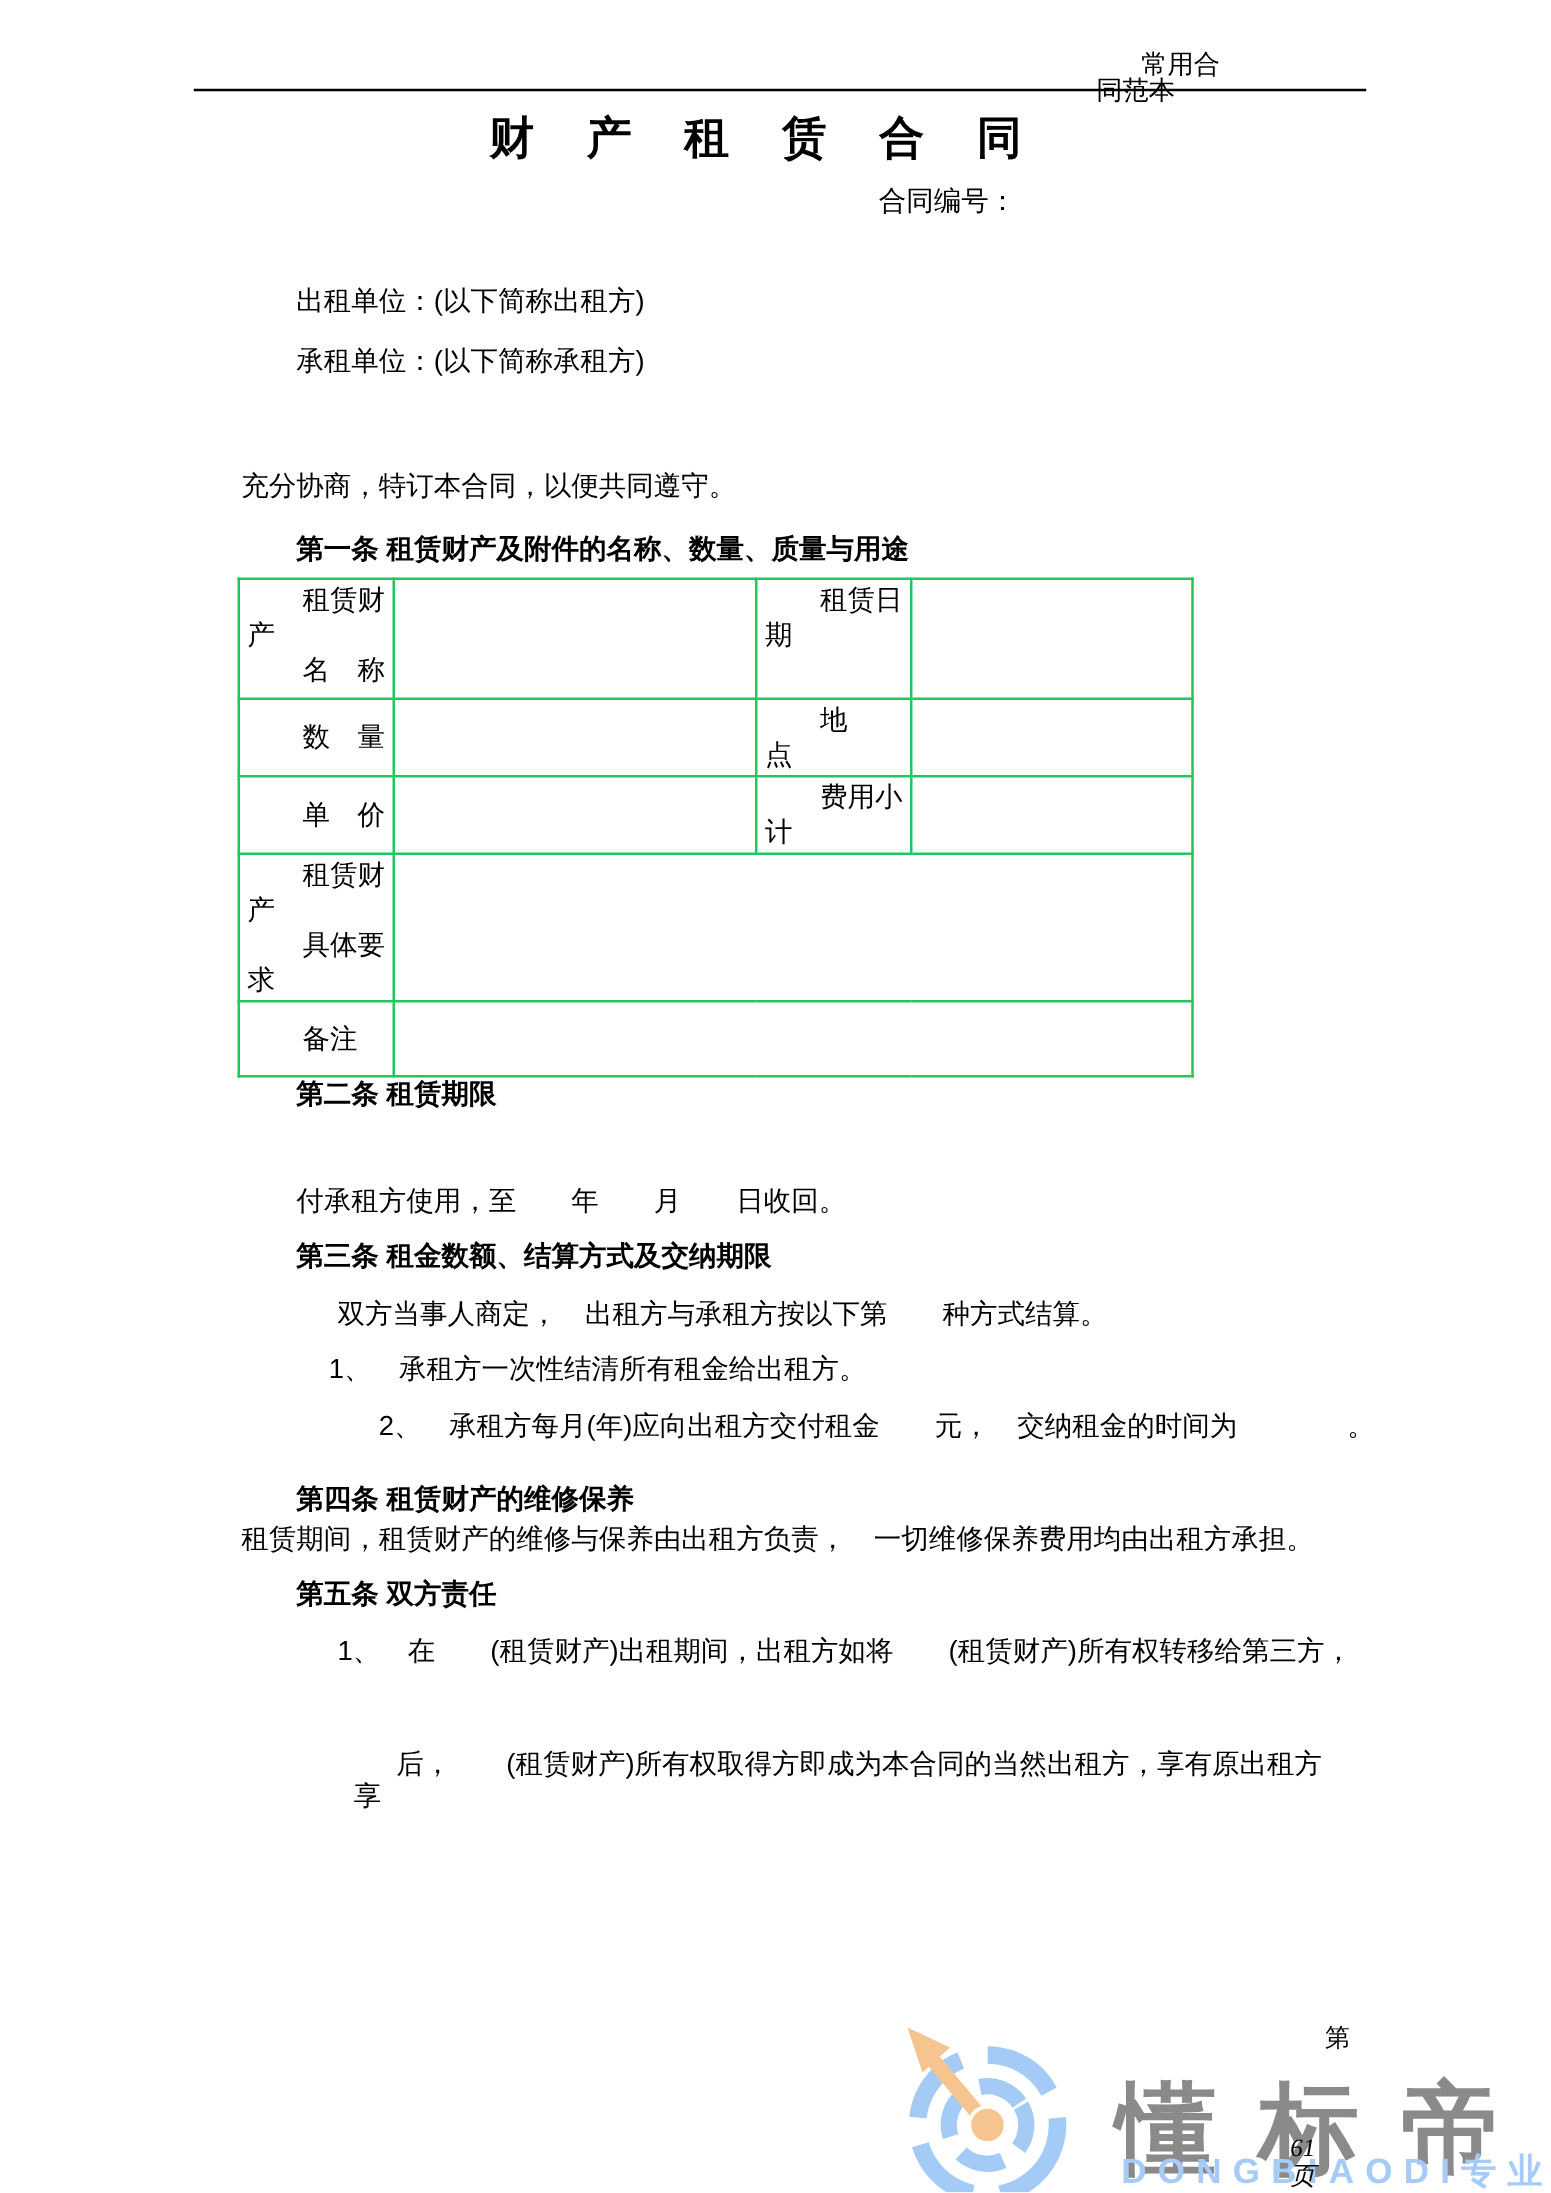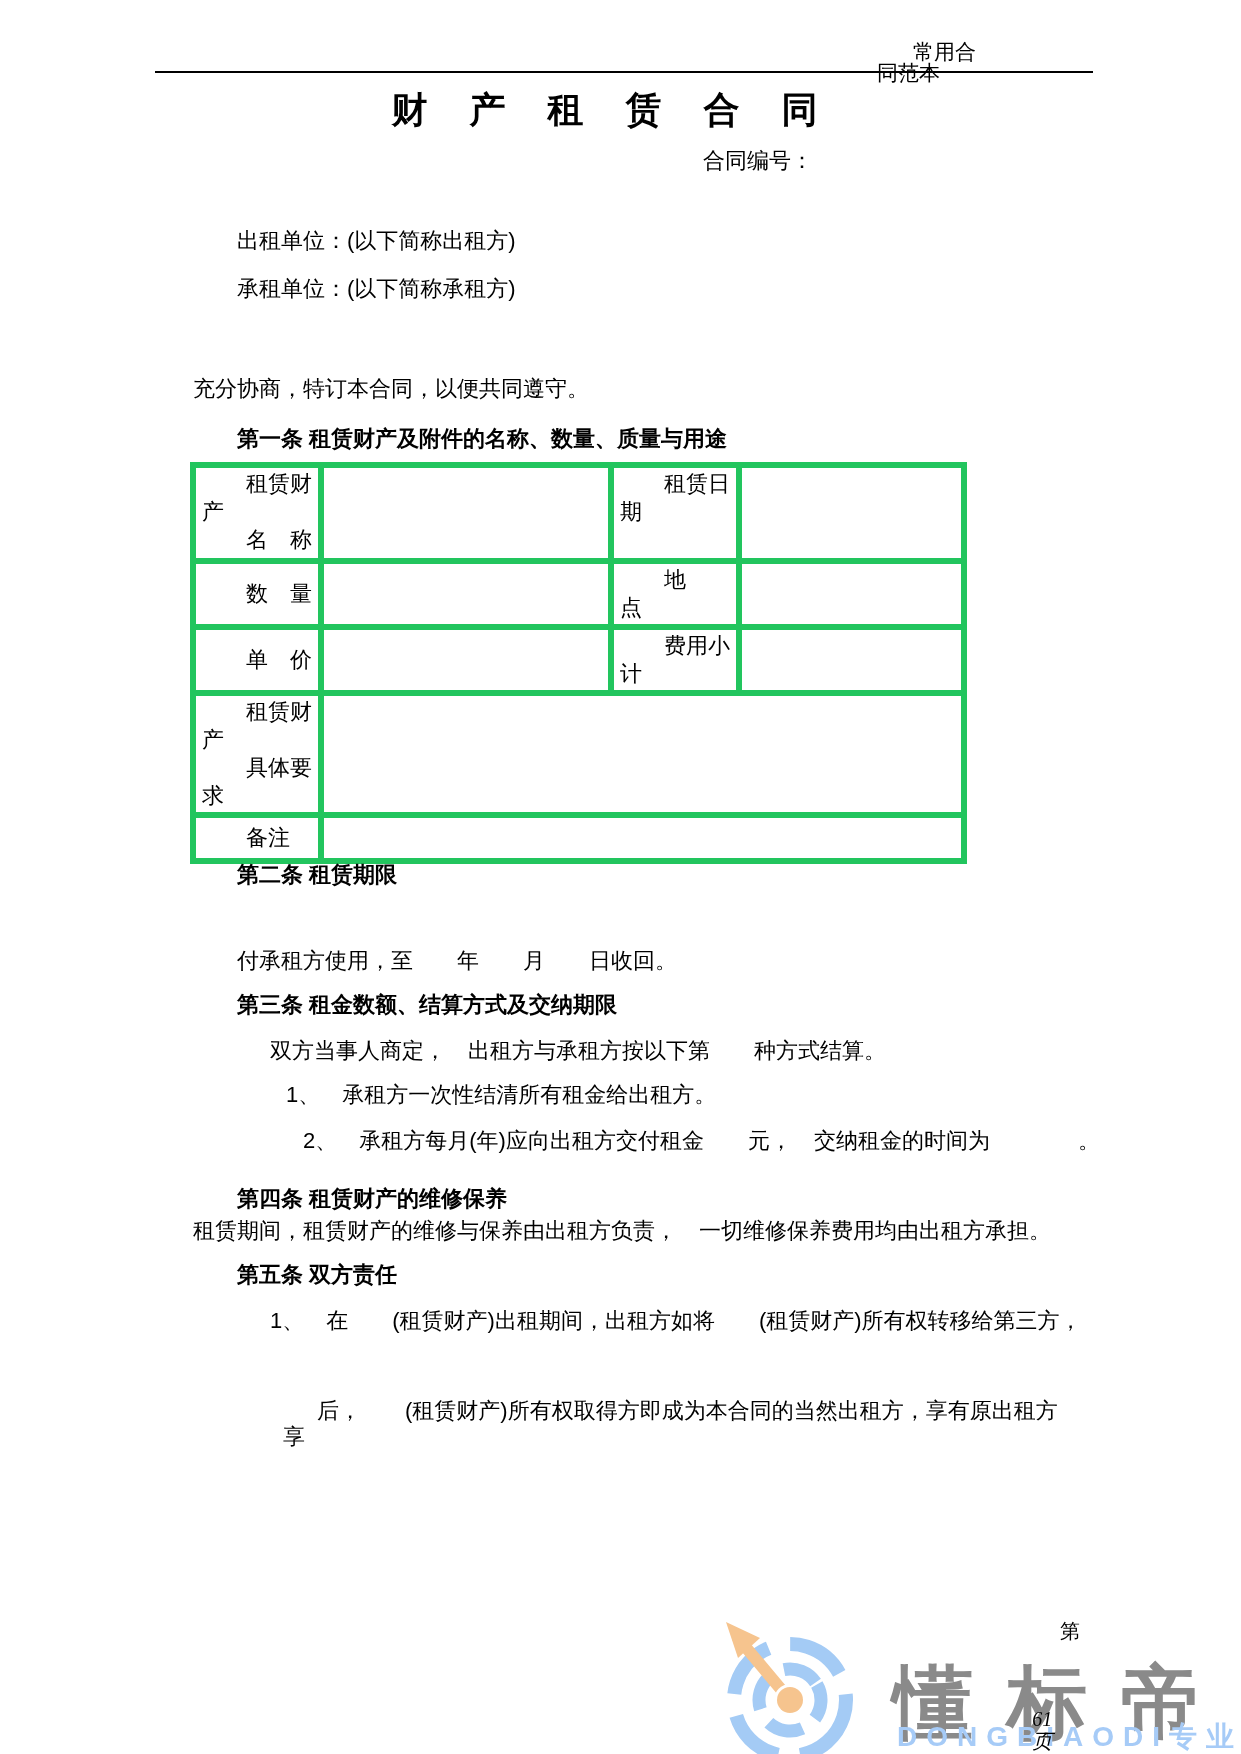--- a/index.html
+++ b/index.html
@@ -14,21 +14,21 @@
   .title {
     position:absolute; left:0; top:86px; width:1225px; text-align:center;
     font-size:36px; font-weight:600; letter-spacing:16px; white-space:pre;
   }
   .corner { position:absolute; font-size:21px; line-height:23px; white-space:pre; }
   table.t1 {
     position:absolute; left:190px; top:462px;
     border-collapse:collapse; table-layout:fixed;
   }
   table.t1 td {
-    border:6px solid #22c55e; padding:2px 6px; vertical-align:top;
+    border:2px solid #22c55e; padding:2px 6px; vertical-align:top;
     font-size:22px; line-height:28px;
   }
   table.t1 td.vmid { vertical-align:middle; }
   .cl { white-space:pre; }
   .ind { text-indent:2em; }
   
   .wm-brand {
     position:absolute; left:893px; top:1650px; font-weight:bold;
     font-size:80px; letter-spacing:34px; white-space:pre; color:var(--wm-gray,#8a8a8a);
   }
@@ -118,35 +118,35 @@
     </tr>
     <tr style="height:114px;">
       <td>
         <div class="cl ind">租赁财</div>
         <div class="cl">产</div>
         <div class="cl ind">具体要</div>
         <div class="cl">求</div>
       </td>
       <td colspan="3"></td>
     </tr>
-    <tr style="height:46px;">
+    <tr style="height:60px;">
       <td class="vmid">
         <div class="cl ind">备注</div>
       </td>
       <td colspan="3"></td>
     </tr>
   </tbody>
     </table>
 
   <div class="ln bold" style="left:237px; top:862px;">第二条 租赁期限</div>
   <div class="ln" style="left:237px; top:948px;">付承租方使用，至　　年　　月　　日收回。</div>
 
   <div class="ln bold" style="left:237px; top:992px;">第三条 租金数额、结算方式及交纳期限</div>
   <div class="ln" style="left:270px; top:1038px;">双方当事人商定，　出租方与承租方按以下第　　种方式结算。</div>
-  <div class="ln" style="left:286px; top:1082px;">1、　承租方一次性结清所有租金给出租方。</div>
+  <div class="ln" style="left:263px; top:1082px;">1、　承租方一次性结清所有租金给出租方。</div>
   <div class="ln" style="left:303px; top:1128px;">2、　承租方每月(年)应向出租方交付租金　　元，　交纳租金的时间为　　　　。</div>
 
   <div class="ln bold" style="left:237px; top:1172px;margin-top:14px;">第四条 租赁财产的维修保养</div>
   <div class="ln" style="left:193px; top:1218px;">租赁期间，租赁财产的维修与保养由出租方负责，　一切维修保养费用均由出租方承担。</div>
 
   <div class="ln bold" style="left:237px; top:1262px;">第五条 双方责任</div>
   <div class="ln" style="left:270px; top:1308px;">1、　在　　(租赁财产)出租期间，出租方如将　　(租赁财产)所有权转移给第三方，</div>
   <div class="ln" style="left:317px; top:1398px;">后，　　(租赁财产)所有权取得方即成为本合同的当然出租方，享有原出租方</div>
   <div class="ln" style="left:283px; top:1424px;">享</div>
 

